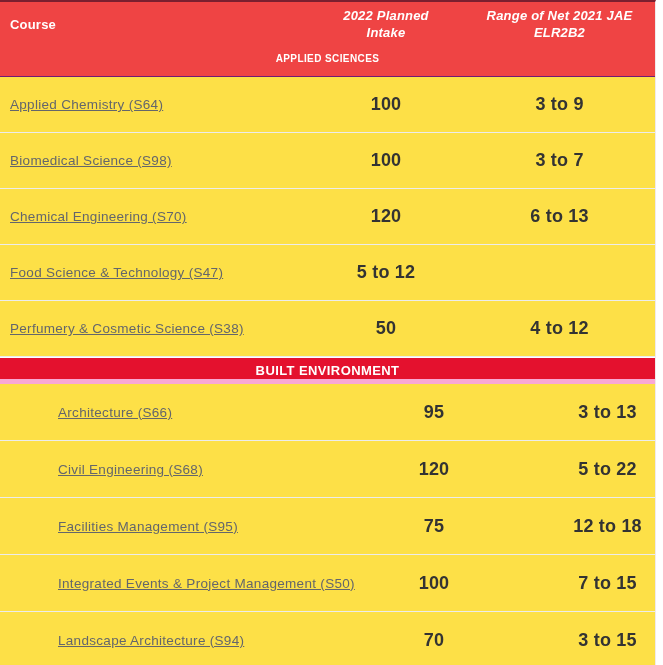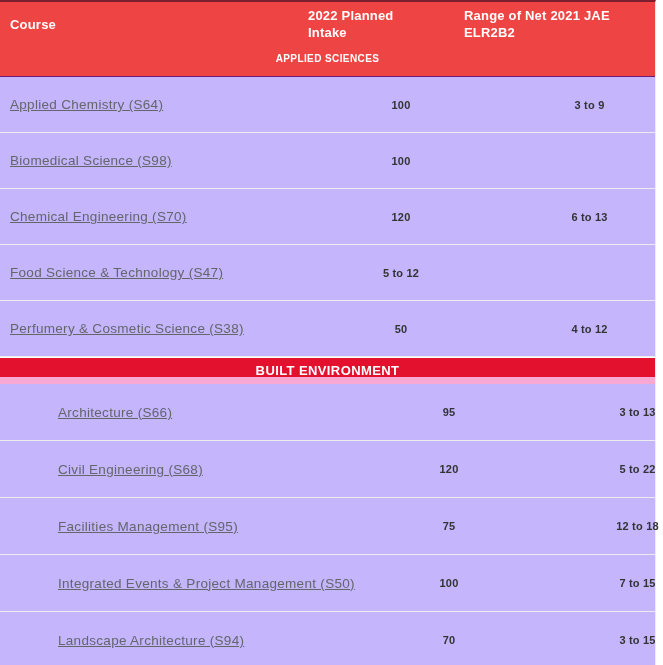--- a/index.html
+++ b/index.html
@@ -27,65 +27,64 @@
     min-height: 42px;
     padding-top: 4px;
   }
   .col-head {
     font-size: 13px;
     font-weight: bold;
     line-height: 1.3;
     letter-spacing: 0.2px;
   }
   .col-head.left { padding-left: 10px; }
-  .col-head.center { white-space: pre-line; }
+  .col-head.center { text-align: center; white-space: pre-line; font-style: italic; }
   .section-title {
     text-align: center;
     font-size: 10px;
     font-weight: bold;
     letter-spacing: 0.4px;
     padding: 9px 0 12px 0;
   }
   
   .section-band {
     background: #e4112e;
     color: #ffffff;
     text-align: center;
     font-size: 13px;
     font-weight: bold;
     letter-spacing: 0.4px;
     height: 26px;
     line-height: 26px;
-    border-bottom: 7px solid #f9a8d4;
+    border-bottom: 5px solid #f9a8d4;
     margin-top: 1px;
   }
   
   .row {
     display: grid;
     grid-template-columns: 308px 156px 191px;
     align-items: center;
     height: 56px;
-    background: #c4b5fd;
+    background: #fde047;
     border-bottom: 1px solid #ececec;
-    gap: 15px;
   }
   .rows-b .row { height: 57px; padding-left: 48px; }
   .course-link {
     color: #64666b;
     text-decoration: underline;
     font-size: 13.5px;
     letter-spacing: 0.3px;
     padding-left: 10px;
     display: inline-block;
     justify-self: start;
   }
   .value {
     text-align: center;
     color: #333333;
-    font-size: 11px;
+    font-size: 18px;
     font-weight: bold;
     letter-spacing: 0.2px;
   }
 </style>
 </head>
 <body>
 
 <div class="table">
 
   <div class="thead">
@@ -101,20 +100,21 @@
 
   <div class="rows-a">
     <div class="row">
       <a href="#" class="course-link">Applied Chemistry (S64)</a>
       <div class="value">100</div>
       <div class="value">3 to 9</div>
     </div>
     <div class="row">
       <a href="#" class="course-link">Biomedical Science (S98)</a>
       <div class="value">100</div>
+      <div class="value">3 to 7</div>
     </div>
     <div class="row">
       <a href="#" class="course-link">Chemical Engineering (S70)</a>
       <div class="value">120</div>
       <div class="value">6 to 13</div>
     </div>
     <div class="row">
       <a href="#" class="course-link">Food Science &amp; Technology (S47)</a>
       <div class="value">5 to 12</div>
     </div>

